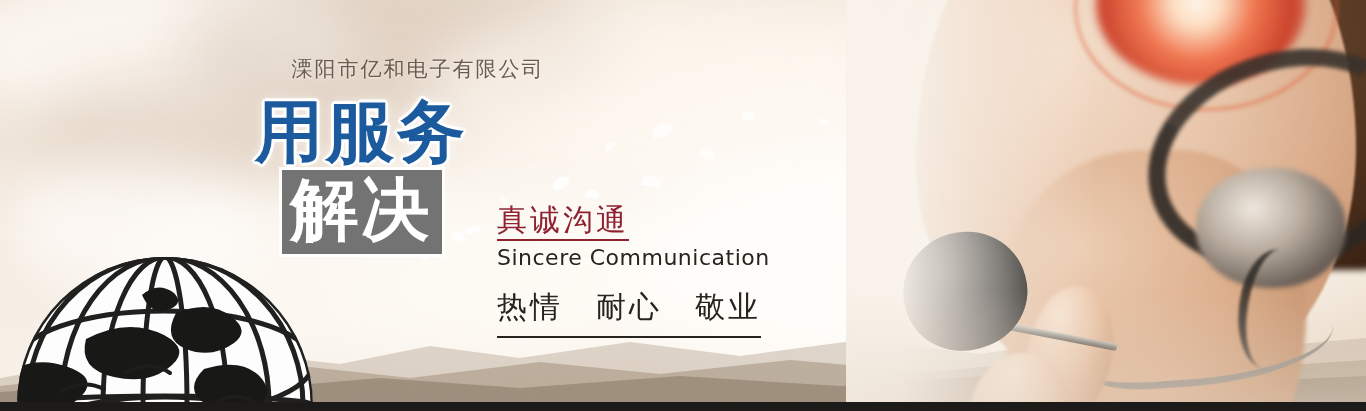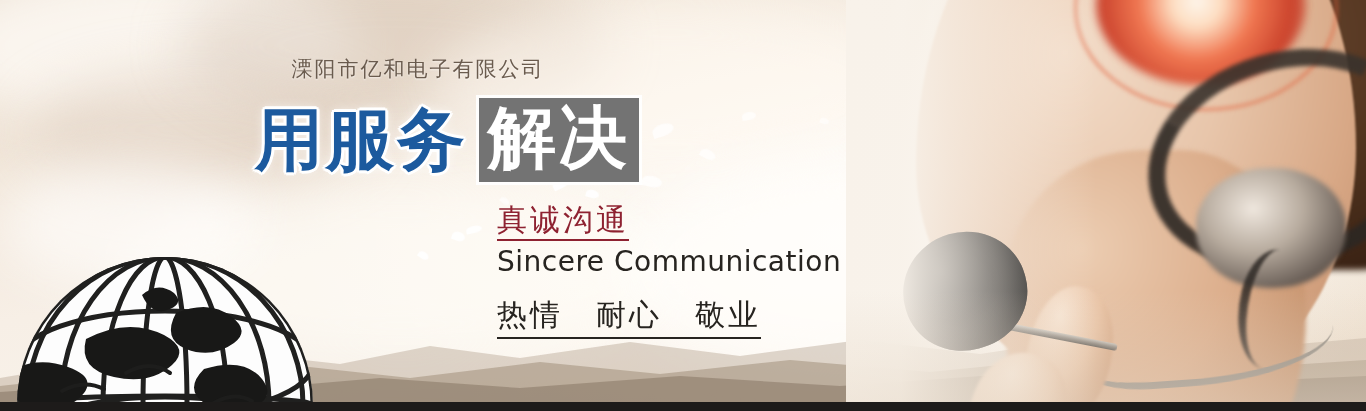--- a/index.html
+++ b/index.html
@@ -265,20 +265,21 @@
     top: 98px;
     display: flex;
     align-items: center;
     gap: 4px;
     font-size: 68px;
     font-weight: bold;
     line-height: 1;
     letter-spacing: 3px;
     font-family: "DejaVu Sans", "Liberation Sans", sans-serif;
     white-space: nowrap;
+    flex-direction: column;
   }
   .headline .hl-plain {
     color: #1c5a9e;
     text-shadow:
       -2px -2px 0 #ffffff,  2px -2px 0 #ffffff,
       -2px  2px 0 #ffffff,  2px  2px 0 #ffffff,
        0px  3px 0 #ffffff,  0px -3px 0 #ffffff,
        3px  0px 0 #ffffff, -3px  0px 0 #ffffff,
        0 0 12px rgba(255,255,255,0.95);
   }
@@ -303,33 +304,33 @@
     font-size: 30px;
     color: #8e2231;
     letter-spacing: 3px;
     border-bottom: 2px solid #8e2231;
     display: inline-block;
     padding-bottom: 1px;
     line-height: 1.15;
     white-space: nowrap;
   }
   .slogan .en1 {
-    font-size: 28px;
+    font-size: 22px;
     color: #272420;
     letter-spacing: 0.5px;
     margin-top: 4px;
     white-space: nowrap;
   }
   .slogan .cn2 {
     font-size: 30px;
     color: #272420;
     letter-spacing: 3px;
     border-bottom: 2px solid #272420;
     display: inline-block;
-    padding-bottom: 5px;
+    padding-bottom: 12px;
     line-height: 1.15;
     white-space: nowrap;
   }
   .slogan .en2 {
     font-size: 22px;
     color: #272420;
     letter-spacing: 0.5px;
     margin-top: 4px;
     white-space: nowrap;
   }

